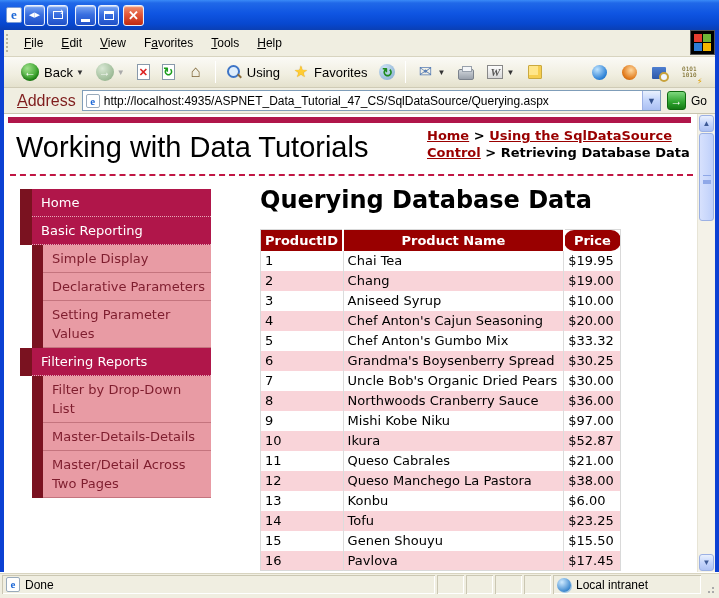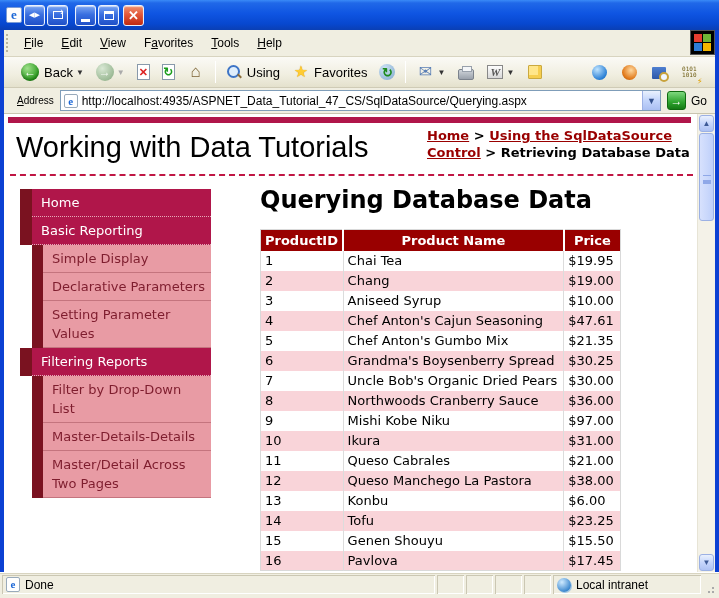--- a/index.html
+++ b/index.html
@@ -70,21 +70,21 @@
   .ico-msn { width:15px; height:15px; border-radius:50%; background:radial-gradient(circle at 35% 30%,#bfe4ff,#2a7fd4 70%,#0f5aa8); }
   .ico-fox { width:15px; height:15px; border-radius:50%; background:radial-gradient(circle at 60% 35%,#ffd9a0,#e07818 65%,#9c4a08); }
   .ico-book { width:14px; height:12px; background:linear-gradient(#4f7fd0,#2c57a8); border-radius:1px; position:relative; margin-top:2px;}
   .ico-book::after { content:""; position:absolute; right:-3px; bottom:-3px; width:6px; height:6px; border:2px solid #c8a23c; border-radius:50%; background:#f0f6ff; }
   .ico-bits { font-family:"DejaVu Sans Mono",monospace; font-size:6px; line-height:6px; color:#6b5a10; position:relative; }
   .ico-bits::after { content:"⚡"; position:absolute; right:-4px; bottom:-3px; font-size:9px; color:#e0a000; }
 
   
   .addressbar { position:absolute; left:0; right:0; top:88px; height:26px; background:#f0eee1;
     border-bottom:1px solid #c9c5b0; display:flex; align-items:center; }
-  .addr-label { font-size:10px; color:#000000; margin:0 6px 0 2px; }
+  .addr-label { font-size:16px; color:#7f1d1d; margin:0 6px 0 2px; }
   .addr-label u { text-decoration:underline; }
   .addr-field { flex:1 1 auto; height:21px; background:#fff; border:1px solid #7f9db9; display:flex; align-items:center; padding-left:3px; }
   .addr-ie { width:14px; height:14px; background:#fff; border:1px solid #9ab; border-radius:2px; color:#1a66d6; font-size:11px; font-weight:bold; line-height:12px; text-align:center; font-family:"Liberation Serif",serif; flex:0 0 auto; }
   .addr-url { font-size:12px; color:#000; margin-left:4px; white-space:nowrap; overflow:hidden; flex:1 1 auto; }
   .addr-chevron { width:18px; height:19px; background:linear-gradient(180deg,#e9f1fd,#c3d5fb 50%,#aabff2); border-left:1px solid #9cb1e4; color:#33508c; font-size:9px; display:flex; align-items:center; justify-content:center; flex:0 0 auto;}
   .go-wrap { display:flex; align-items:center; padding:0 8px 0 6px; }
   .go-arrow { width:19px; height:19px; border-radius:3px; background:linear-gradient(180deg,#7ed87e,#2da32d 60%,#157a15); color:#fff; font-weight:bold; font-size:12px; display:flex; align-items:center; justify-content:center; border:1px solid #0f6a0f; }
   .go-label { font-size:12px; color:#000; margin-left:5px; }
 
   
@@ -112,21 +112,21 @@
     background-image:radial-gradient(circle,#dc8892 22%, rgba(0,0,0,0) 24%);
     background-size:4px 4px; }
 
   .main { position:absolute; left:256px; top:70px; width:437px; font-family:"DejaVu Sans",sans-serif; }
   .main-heading { font-size:24px; font-weight:bold; color:#000; line-height:32px; font-family:"DejaVu Sans",sans-serif; }
   table.grid { border-collapse:collapse; width:361px; margin-top:13px; border:1px solid #d9d9d9; }
   table.grid th { background:#990000; color:#fff; font-size:13px; font-weight:bold; padding:2px 4px; border-right:2px solid #fff; height:21px; }
   table.grid th:last-child { border-right:none; }
   th.col-id { width:85px; text-align:left; }
   th.col-name { width:252px; text-align:center; }
-  th.col-price { width:96px; text-align:center; }
+  th.col-price { width:96px; text-align:center;border-radius:10px; }
   table.grid td { font-size:13px; color:#000; height:20px; padding:0 4px; border-right:1px solid #dcdcdc; white-space:nowrap; }
   table.grid td:last-child { border-right:none; }
   td.c-name, td.c-price { padding-left:6px; }
   tr.alt td { background-color:#f9d4d9;
     background-image:radial-gradient(circle,#eeb6bd 22%, rgba(0,0,0,0) 24%);
     background-size:4px 4px; }
 
   
   .vscroll { position:absolute; right:0; top:0; bottom:0; width:18px; background:#f4f2e8; border-left:1px solid #e7e4d6; }
   .sb-btn { position:absolute; left:1px; right:1px; height:17px; border:1px solid #9cb1e4; border-radius:3px;
@@ -354,26 +354,26 @@
               <td class="c-price">$19.00</td>
             </tr>
             <tr>
               <td class="c-id">3</td>
               <td class="c-name">Aniseed Syrup</td>
               <td class="c-price">$10.00</td>
             </tr>
             <tr class="alt">
               <td class="c-id">4</td>
               <td class="c-name">Chef Anton's Cajun Seasoning</td>
-              <td class="c-price">$47.61</td>
+              <td class="c-price">$20.00</td>
             </tr>
             <tr>
               <td class="c-id">5</td>
               <td class="c-name">Chef Anton's Gumbo Mix</td>
-              <td class="c-price">$21.35</td>
+              <td class="c-price">$33.32</td>
             </tr>
             <tr class="alt">
               <td class="c-id">6</td>
               <td class="c-name">Grandma's Boysenberry Spread</td>
               <td class="c-price">$30.25</td>
             </tr>
             <tr>
               <td class="c-id">7</td>
               <td class="c-name">Uncle Bob's Organic Dried Pears</td>
               <td class="c-price">$30.00</td>
@@ -384,21 +384,21 @@
               <td class="c-price">$36.00</td>
             </tr>
             <tr>
               <td class="c-id">9</td>
               <td class="c-name">Mishi Kobe Niku</td>
               <td class="c-price">$97.00</td>
             </tr>
             <tr class="alt">
               <td class="c-id">10</td>
               <td class="c-name">Ikura</td>
-              <td class="c-price">$31.00</td>
+              <td class="c-price">$52.87</td>
             </tr>
             <tr>
               <td class="c-id">11</td>
               <td class="c-name">Queso Cabrales</td>
               <td class="c-price">$21.00</td>
             </tr>
             <tr class="alt">
               <td class="c-id">12</td>
               <td class="c-name">Queso Manchego La Pastora</td>
               <td class="c-price">$38.00</td>

